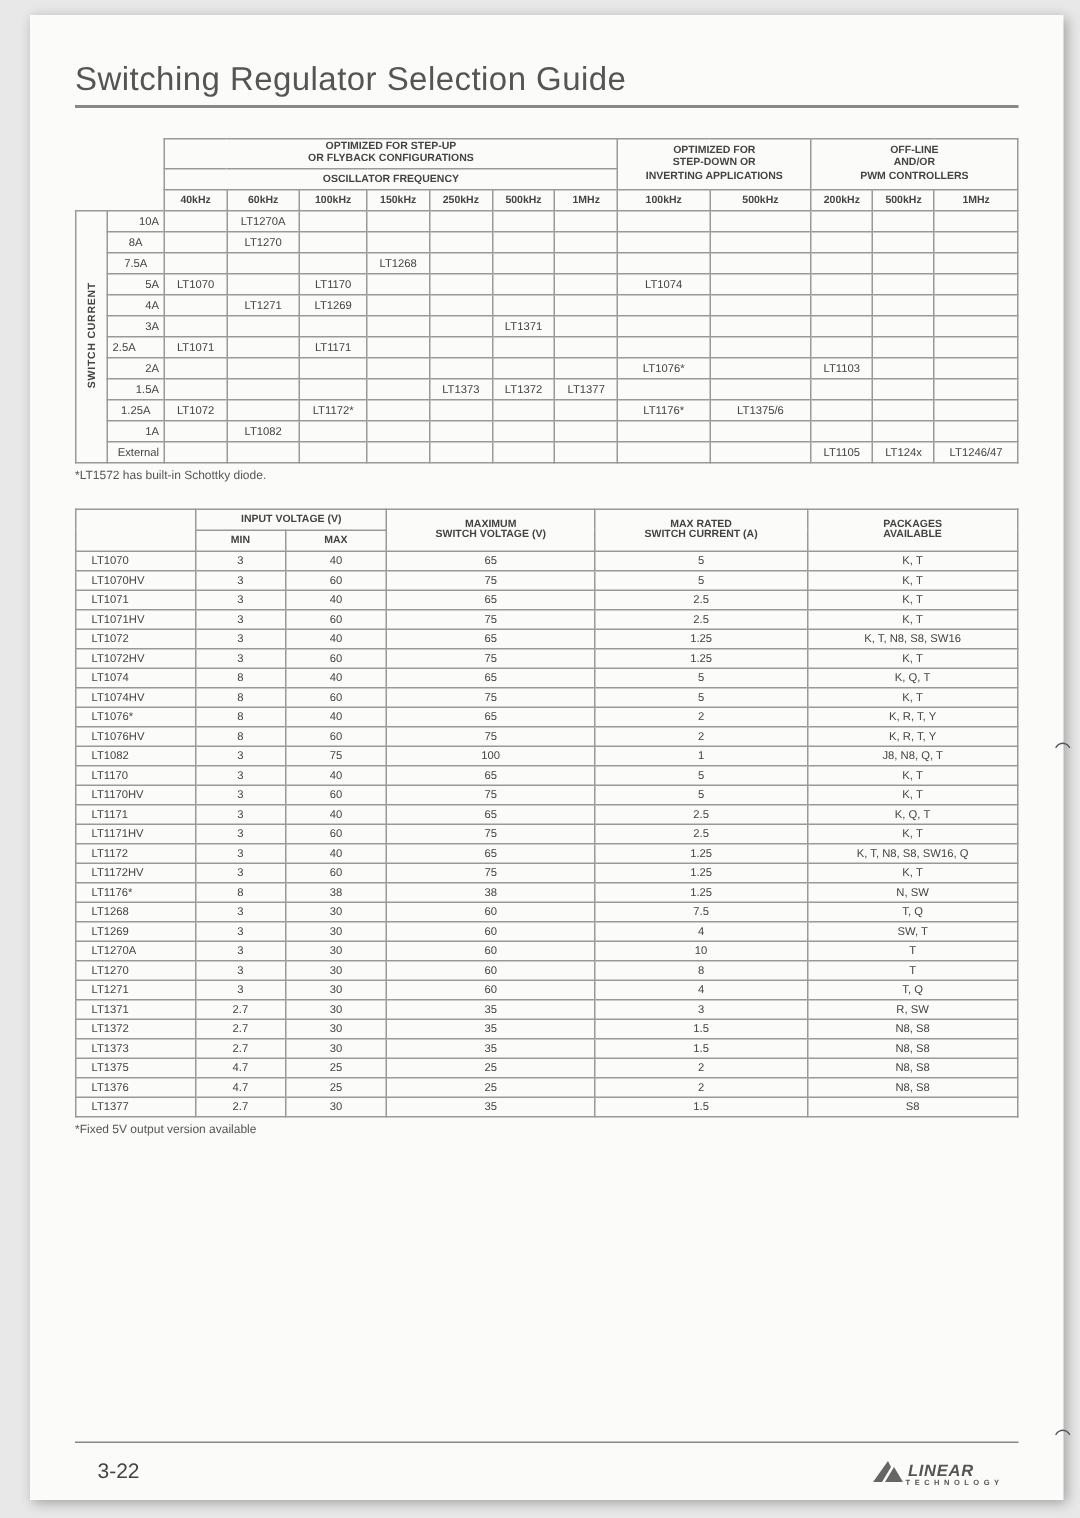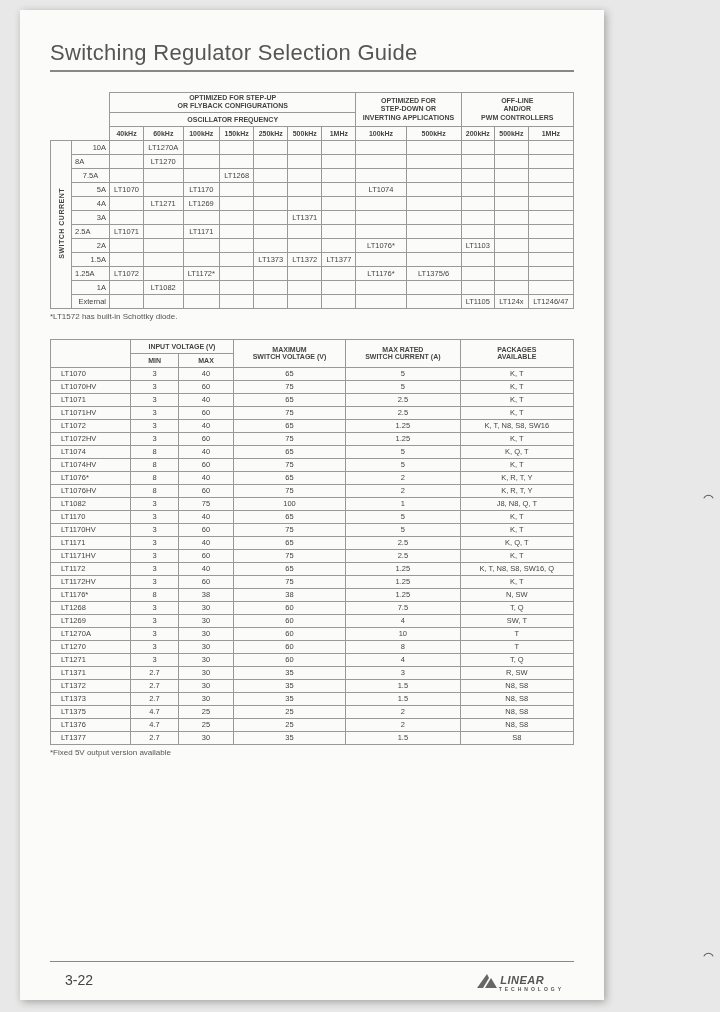--- a/index.html
+++ b/index.html
@@ -8,21 +8,21 @@
     height: 1012px;
     background: #e8e8e8;
     font-family: Arial, Helvetica, sans-serif;
     position: relative;
     overflow: hidden;
   }
   .page {
     position: absolute;
     left: 20px;
     top: 10px;
-    width: 584px;
+    width: 689px;
     height: 990px;
     background: #fbfbf9;
     box-shadow: 2px 2px 8px rgba(0,0,0,0.3);
     padding: 30px 30px 20px 30px;
   }
   .title {
     font-size: 22px;
     font-weight: 300;
     color: #555;
     letter-spacing: 0.3px;
@@ -158,21 +158,21 @@
           <td></td>
           <td></td>
           <td></td>
           <td></td>
           <td></td>
           <td></td>
           <td></td>
           <td></td>
         </tr>
         <tr>
-          <td style="text-align: left; width: 38px;">8A</td>
+          <td style="text-align: center; width: 38px;">8A</td>
           <td></td>
           <td>LT1270</td>
           <td></td>
           <td></td>
           <td></td>
           <td></td>
           <td></td>
           <td></td>
           <td></td>
           <td></td>
@@ -278,21 +278,21 @@
           <td>LT1373</td>
           <td>LT1372</td>
           <td>LT1377</td>
           <td></td>
           <td></td>
           <td></td>
           <td></td>
           <td></td>
         </tr>
         <tr>
-          <td style="text-align: left; width: 38px;">1.25A</td>
+          <td style="text-align: center; width: 38px;">1.25A</td>
           <td>LT1072</td>
           <td></td>
           <td>LT1172*</td>
           <td></td>
           <td></td>
           <td></td>
           <td></td>
           <td>LT1176*</td>
           <td>LT1375/6</td>
           <td></td>

